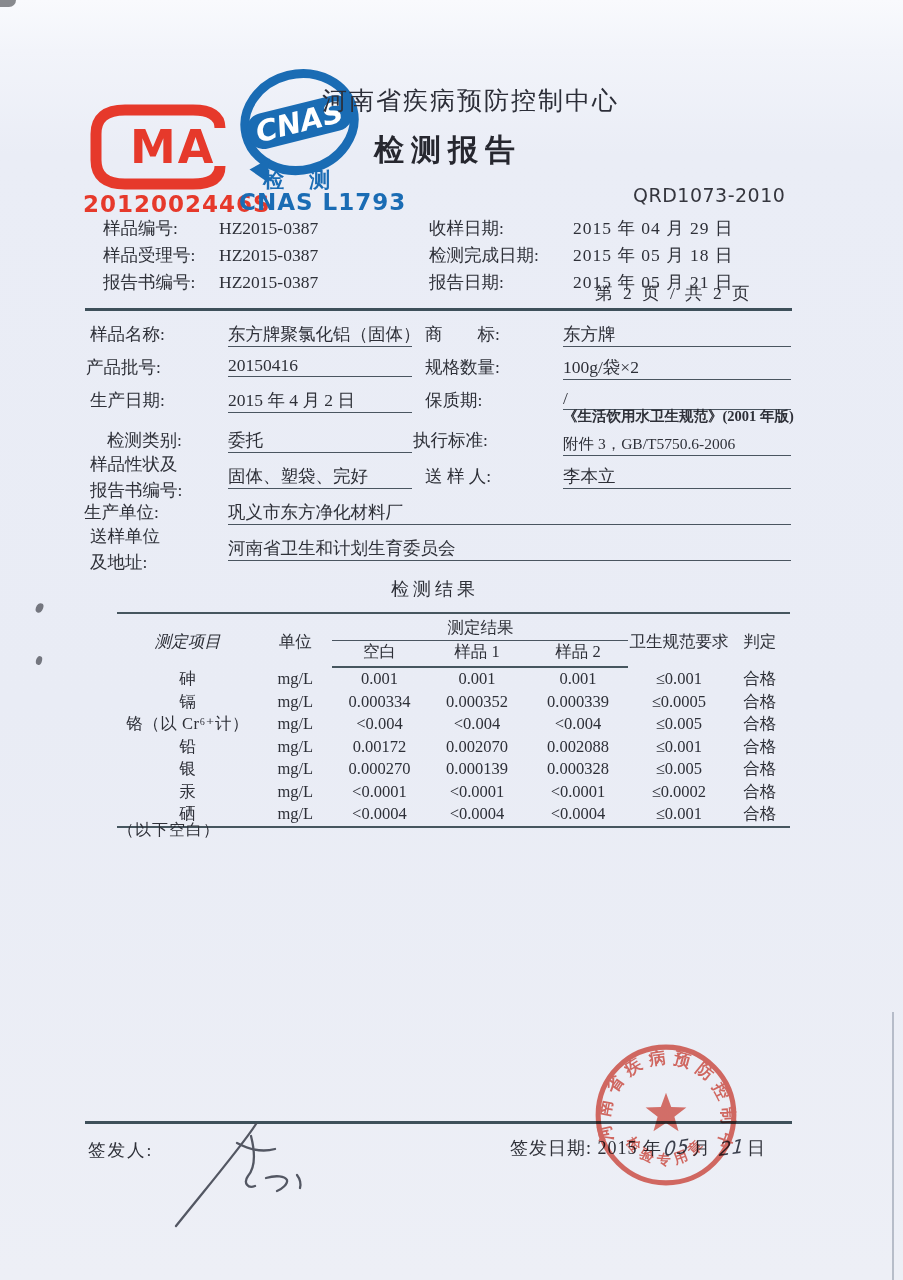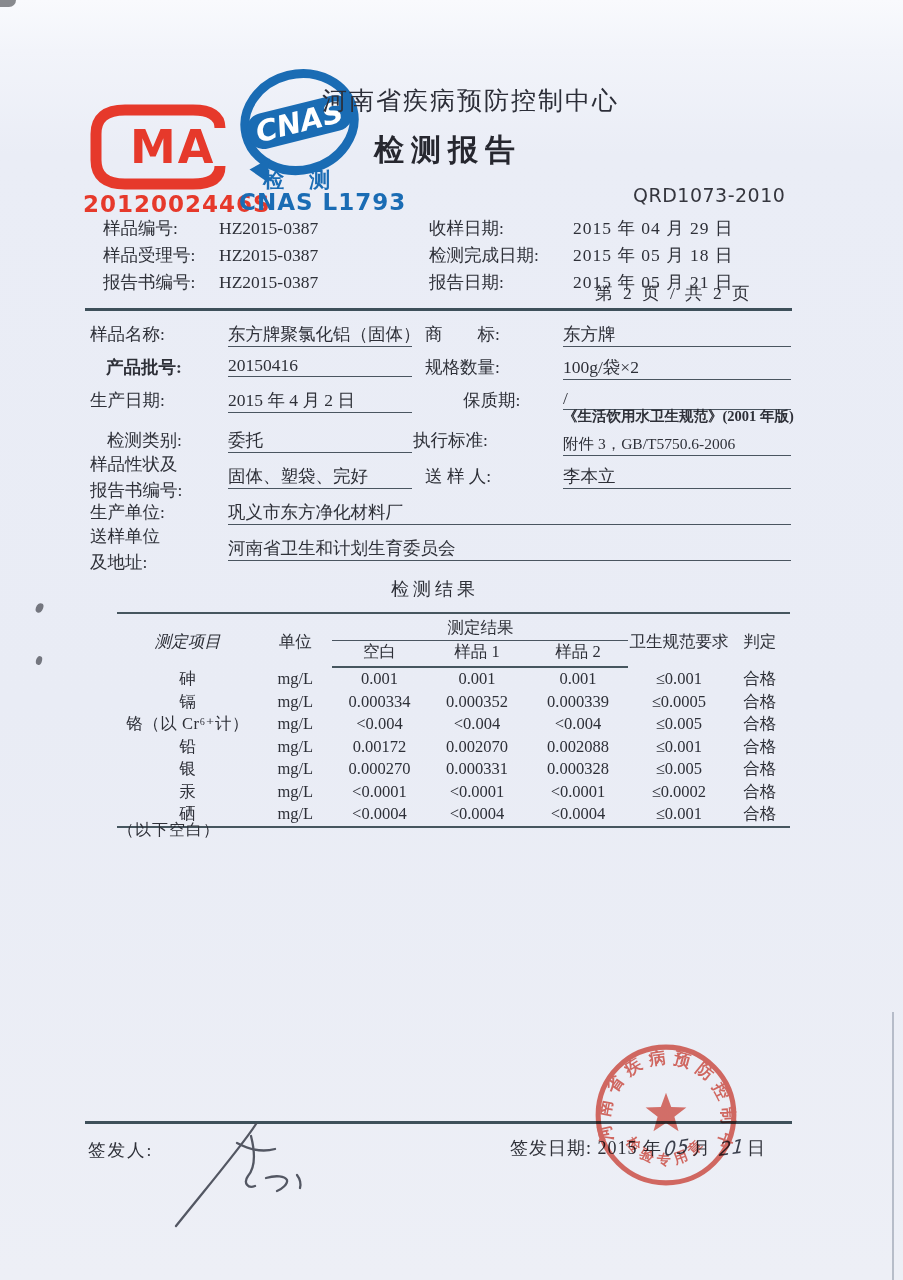--- a/index.html
+++ b/index.html
@@ -120,43 +120,43 @@
   <div class="abs page-indicator">第 2 页 / 共 2 页</div>
 
   <div class="abs rule rule-top"></div>
 
   <div class="form">
     <div class="abs flab" style="left:90px;top:322px;">样品名称:</div>
     <div class="abs fval w-left" style="top:322px;">东方牌聚氯化铝（固体）</div>
     <div class="abs flab" style="left:425px;top:322px;text-align:right;">商　　标:</div>
     <div class="abs fval w-right" style="top:322px;">东方牌</div>
 
-    <div class="abs flab" style="left:106px;top:355px;font-weight:bold;">产品批号:</div>
+    <div class="abs flab" style="left:86px;top:355px;">产品批号:</div>
     <div class="abs fval w-left" style="top:355px;">20150416</div>
     <div class="abs flab" style="left:425px;top:355px;">规格数量:</div>
     <div class="abs fval w-right" style="top:355px;">100g/袋×2</div>
 
     <div class="abs flab" style="left:90px;top:388px;">生产日期:</div>
     <div class="abs fval w-left" style="top:388px;">2015 年 4 月 2 日</div>
-    <div class="abs flab" style="left:425px;top:388px;margin-left:38px;">保质期:</div>
+    <div class="abs flab" style="left:425px;top:388px;">保质期:</div>
     <div class="abs fval w-right" style="top:388px;">/</div>
 
     <div class="abs flab" style="left:90px;top:428px;margin-left:17px;">检测类别:</div>
     <div class="abs fval w-left" style="top:428px;">委托</div>
     <div class="abs flab" style="left:413px;top:428px;font-family:Liberation Serif, serif;">执行标准:</div>
     <div class="abs fval w-right noline" style="top:407px;font-size:14.5px;font-weight:bold;">《生活饮用水卫生规范》(2001 年版)</div>
     <div class="abs fval w-right" style="top:434px;font-size:15.5px;">附件 3，GB/T5750.6-2006</div>
 
     <div class="abs flab" style="left:90px;top:452px;">样品性状及</div>
     <div class="abs flab" style="left:90px;top:478px;">报告书编号:</div>
     <div class="abs fval w-left" style="top:464px;">固体、塑袋、完好</div>
     <div class="abs flab" style="left:425px;top:464px;">送 样 人:</div>
     <div class="abs fval w-right" style="top:464px;">李本立</div>
 
-    <div class="abs flab" style="left:90px;top:500px;">生产单位:</div>
+    <div class="abs flab" style="left:84px;top:500px;">生产单位:</div>
     <div class="abs fval w-full" style="top:500px;">巩义市东方净化材料厂</div>
 
     <div class="abs flab" style="left:90px;top:524px;">送样单位</div>
     <div class="abs flab" style="left:90px;top:550px;">及地址:</div>
     <div class="abs fval w-full" style="top:536px;">河南省卫生和计划生育委员会</div>
   </div>
 
   <div class="abs results-title">检测结果</div>
 
   <div class="abs rtable">
@@ -214,21 +214,21 @@
             <td>0.002070</td>
             <td>0.002088</td>
             <td>≤0.001</td>
             <td>合格</td>
           </tr>
 
           <tr>
             <td class="item-cell">银</td>
             <td>mg/L</td>
             <td>0.000270</td>
-            <td>0.000331</td>
+            <td>0.000139</td>
             <td>0.000328</td>
             <td>≤0.005</td>
             <td>合格</td>
           </tr>
 
           <tr>
             <td class="item-cell">汞</td>
             <td>mg/L</td>
             <td>&lt;0.0001</td>
             <td>&lt;0.0001</td>

